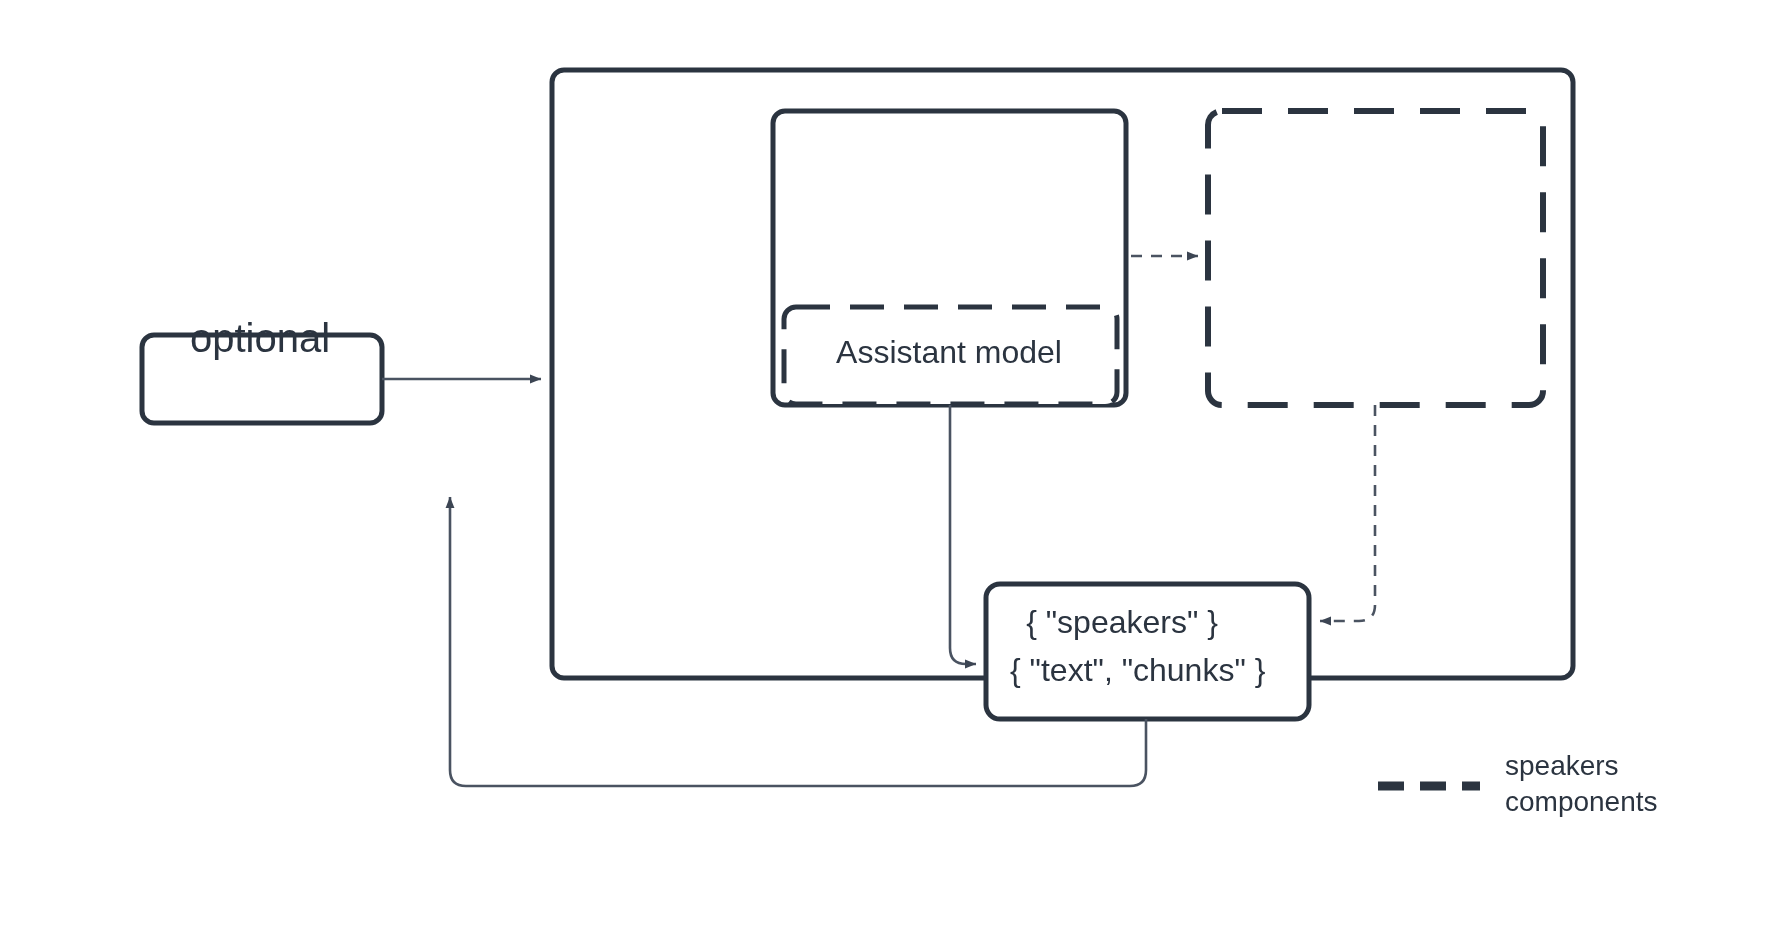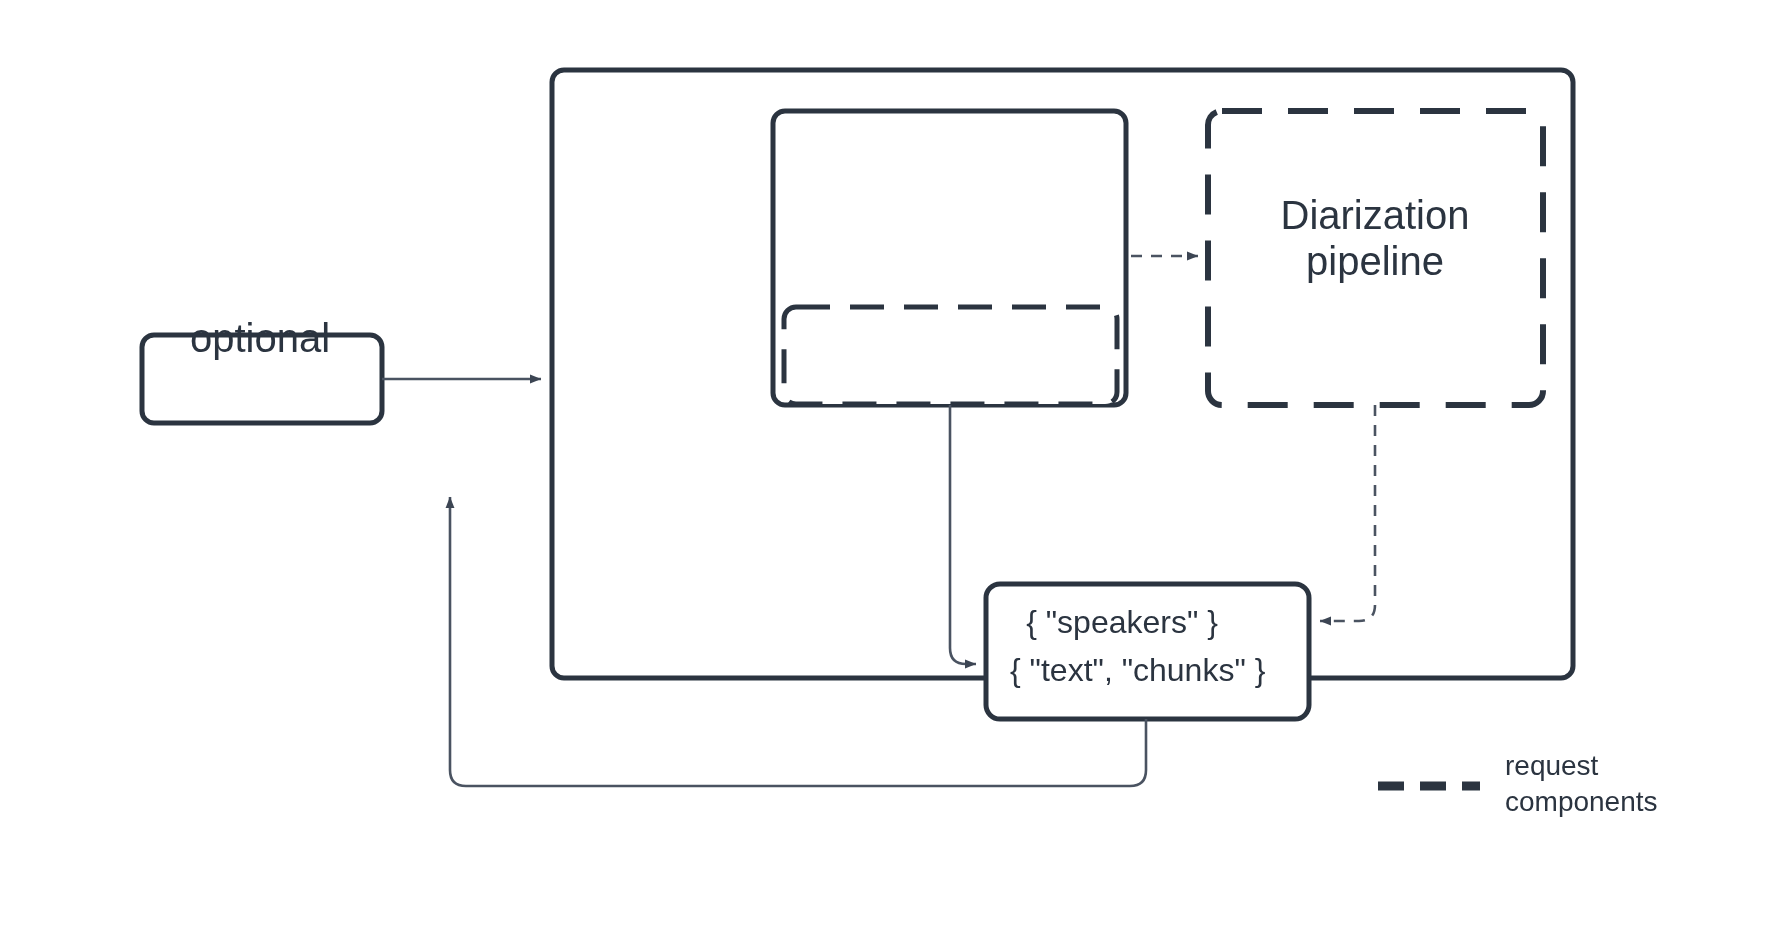--- a/index.html
+++ b/index.html
@@ -85,24 +85,23 @@
 
     <path d="M1146,719 L1146,770 Q1146,786 1130,786 L466,786 Q450,786 450,770 L450,497" fill="none" stroke="#4a5361" stroke-width="2.6" marker-end="url(#arrow-l)"></path>
 
     <line x1="1378" y1="786" x2="1480" y2="786" stroke="#2b3440" stroke-width="9" stroke-dasharray="26 16"></line>
   </svg>
 
   <div class="node-label" id="lbl-request">optional</div>
 
 
 
+  <div class="node-label" id="lbl-assistant">Assistant model</div>
 
-  <div class="node-label" id="lbl-diar">Diarization
-pipeline</div>
 
   <div class="node-label" id="lbl-speakers">{ "speakers" }</div>
 
   <div class="node-label" id="lbl-chunks">{ "text", "chunks" }</div>
 
-  <div class="node-label" id="lbl-legend">request
+  <div class="node-label" id="lbl-legend">speakers
 components</div>
 
 </div>
 
 </body></html>

